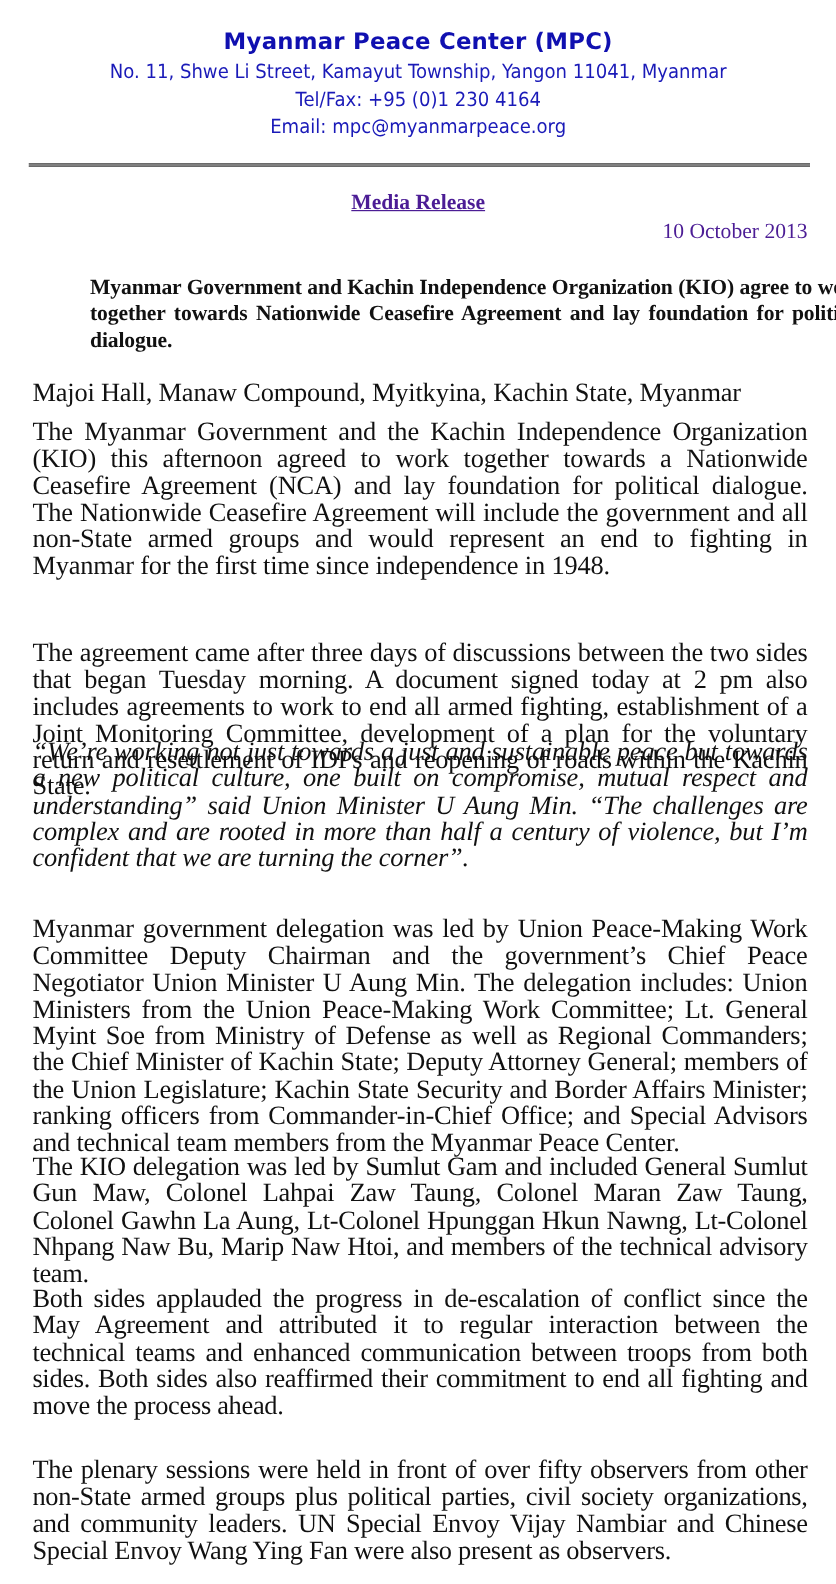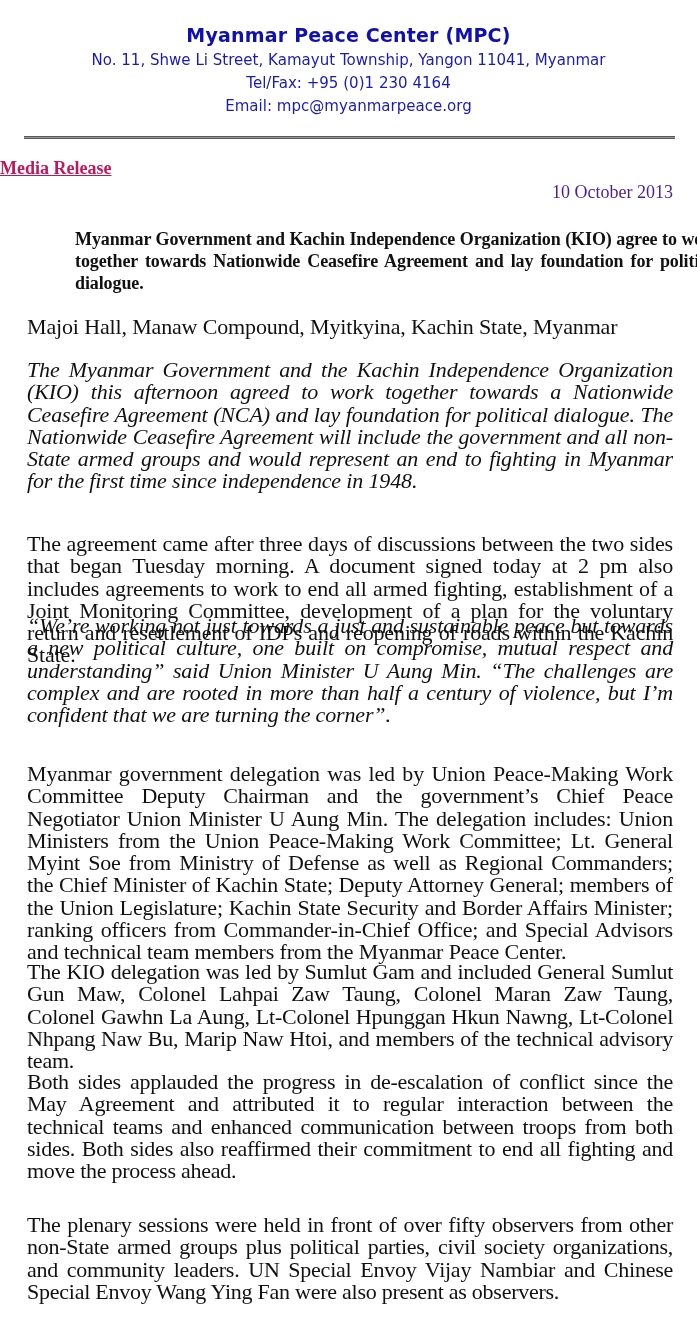--- a/index.html
+++ b/index.html
@@ -53,25 +53,26 @@
       width: 646px;
       font-family: "Liberation Serif", serif;
       color: #111;
       margin-left: 48px;
     }
     .media-title {
       position: absolute;
       top: 158px;
       left: 0;
       width: 697px;
+      text-align: center;
       font-family: "Liberation Serif", serif;
       font-weight: bold;
       font-size: 18px;
       text-decoration: underline;
-      color: #be185d;
+      color: #4c1d95;
     }
     .date {
       position: absolute;
       top: 182px;
       right: 24px;
       font-family: "Liberation Serif", serif;
       font-size: 18px;
       color: #4c1d95;
     }
     .headline {
@@ -85,21 +86,21 @@
     }
     .para {
       font-size: 22px;
       line-height: 22.3px;
       text-align: justify;
       text-align-last: left;
       margin: 0;
       letter-spacing: -0.15px;
     }
     .dateline { top: 316px; }
-    .p1 { top: 359px; font-style: italic; }
+    .p1 { top: 349px; }
     .p2 { top: 533px; }
     .p3 { top: 615px; font-style: italic; }
     .p4 { top: 763px; }
     .p5 { top: 961px; letter-spacing: -0.25px; }
     .p6 { top: 1071px; letter-spacing: -0.25px; }
     .p7 { top: 1214px; letter-spacing: -0.25px; }
   </style>
 </head>
 <body>
 

